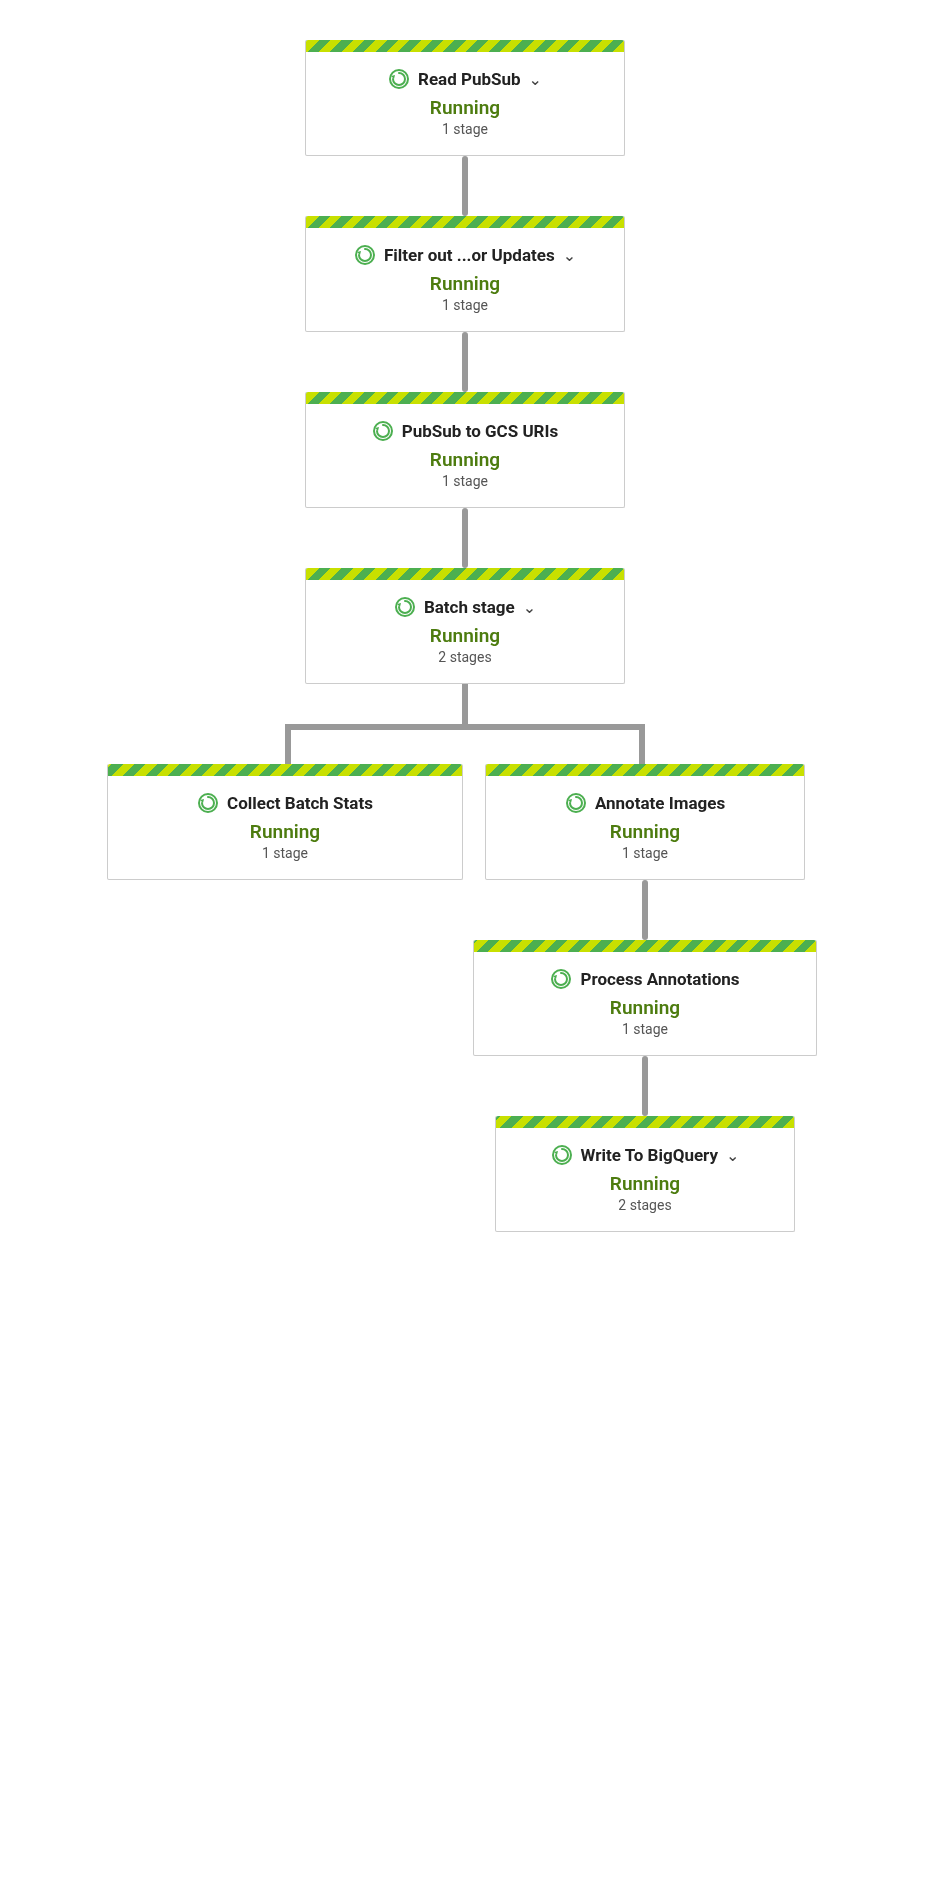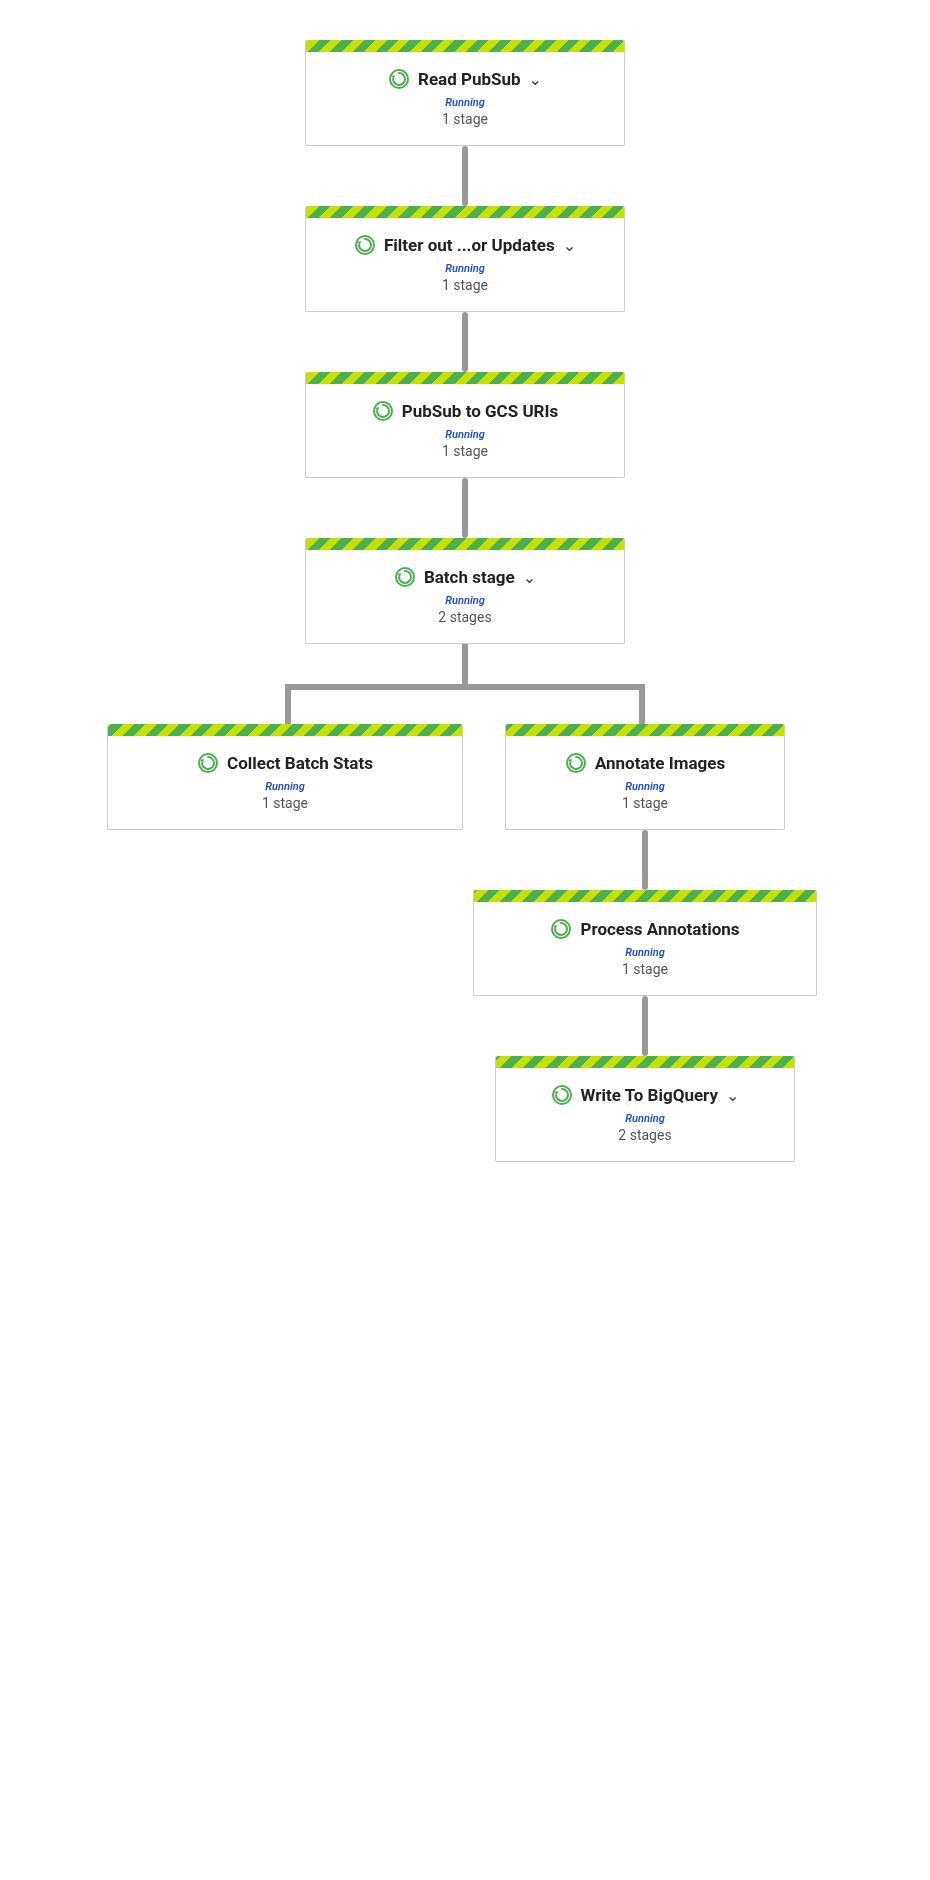--- a/index.html
+++ b/index.html
@@ -75,25 +75,24 @@
       text-align: center;
     }
 
     .node-chevron {
       color: #444;
       font-size: 16px;
       flex-shrink: 0;
     }
 
     .node-status {
-      font-size: 11px;
+      font-size: 19px;
       font-weight: 600;
-      color: #1d4ed8;
+      color: #4d7c0f;
       margin-top: 6px;
-      font-style: italic;
     }
 
     .node-stages {
       font-size: 14px;
       color: #555555;
       margin-top: 2px;
     }
 
     .connector-v {
       width: 6px;
@@ -244,21 +243,21 @@
             </svg>
           </span>
           <span class="node-title">Collect Batch Stats</span>
         </div>
         <div class="node-status">Running</div>
         <div class="node-stages">1 stage</div>
       </div>
     </div>
 
     <div class="branch branch-right" style="width:340px; display:flex; flex-direction:column; align-items:center;">
-      <div class="node-card" style="width:280px;padding-left:16px;">
+      <div class="node-card" style="width:320px;padding-left:16px;">
         <div class="node-header"></div>
         <div class="node-title-row">
           <span class="node-icon">
             <svg width="22" height="22" viewBox="0 0 22 22" fill="none">
               <circle cx="11" cy="11" r="9" stroke="#4caf50" stroke-width="2" fill="none"></circle>
               <path d="M11 5 A6 6 0 1 1 5 11" stroke="#4caf50" stroke-width="2" fill="none" stroke-linecap="round"></path>
               <polygon points="3,8 6,11 7,7" fill="#4caf50"></polygon>
             </svg>
           </span>
           <span class="node-title">Annotate Images</span>

